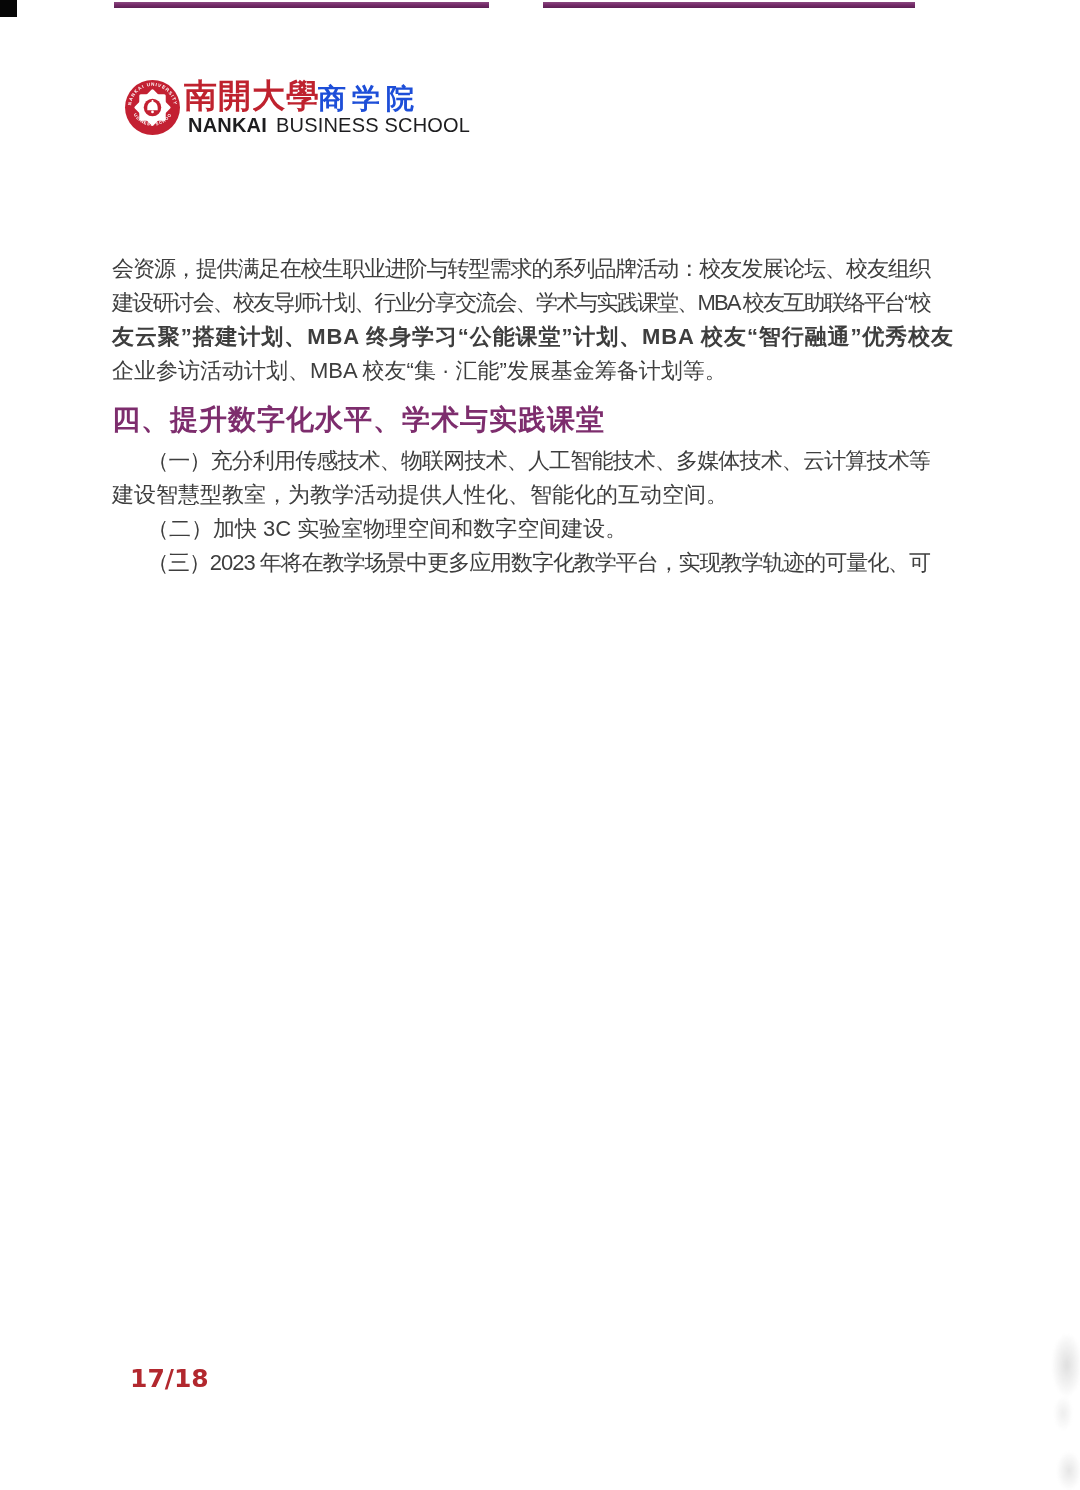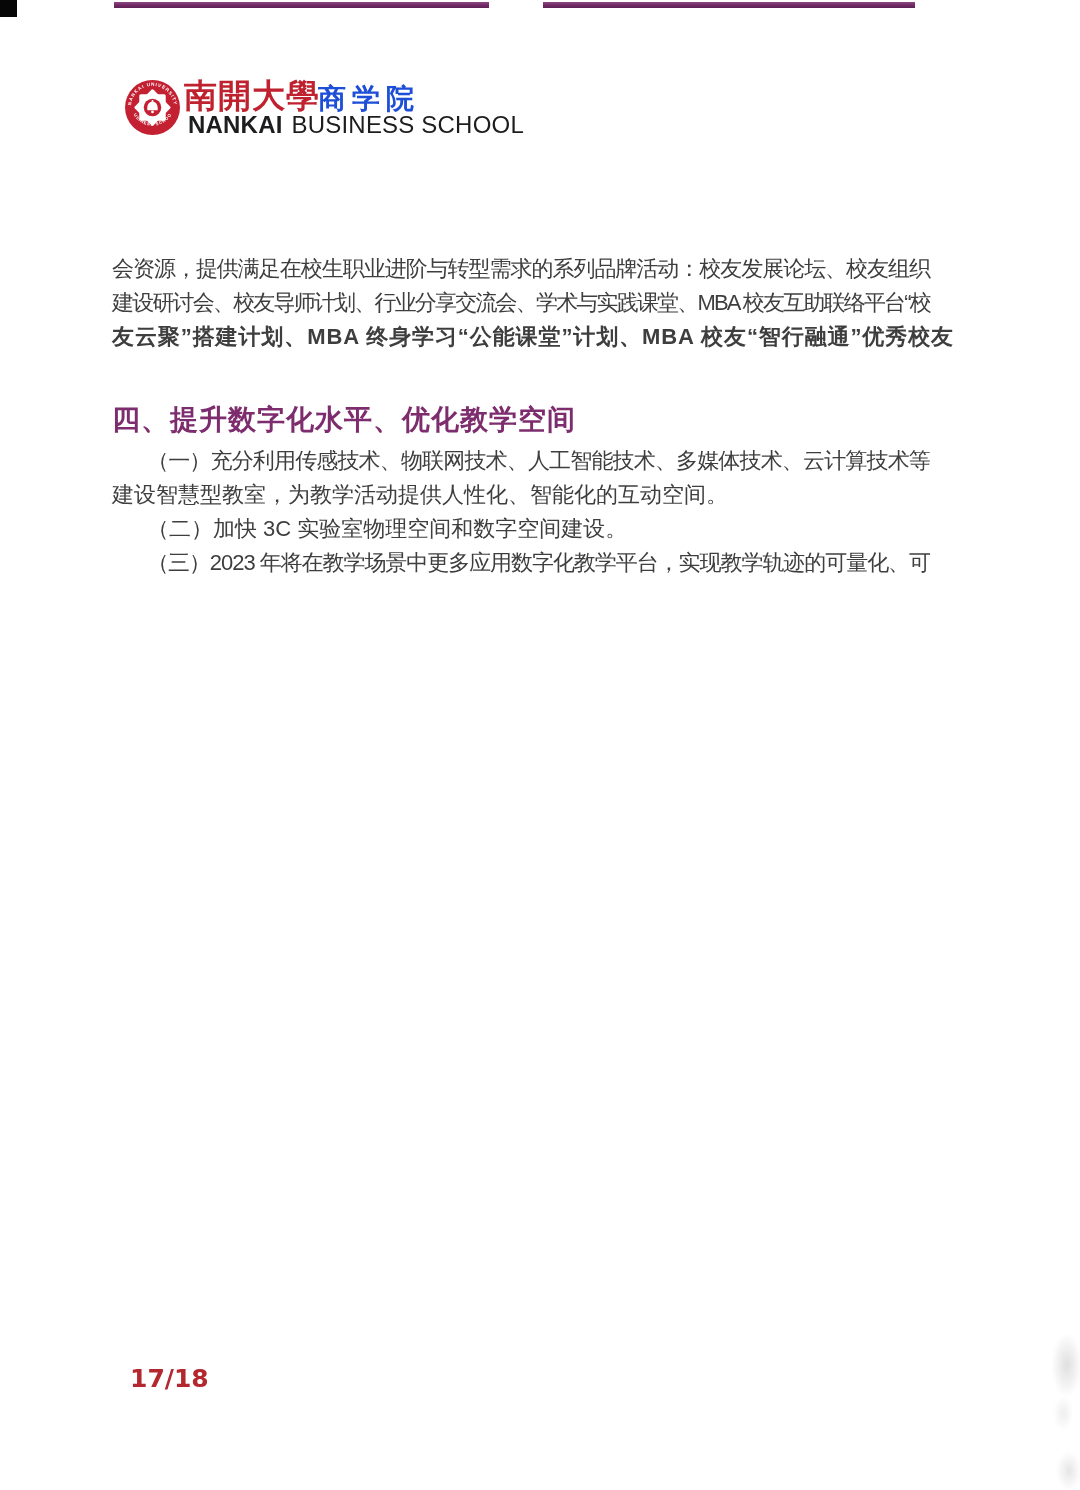--- a/index.html
+++ b/index.html
@@ -33,21 +33,21 @@
     font-family:"DejaVu Serif","Liberation Serif",serif;
     letter-spacing:1px;white-space:nowrap;
   }
   .logo-cn{
     position:absolute;left:194px;top:6px;
     font-size:28px;line-height:30px;font-weight:700;
     color:#1d4ed8;letter-spacing:6px;white-space:nowrap;
   }
   .logo-en{
     position:absolute;left:64px;top:37px;
-    font-size:24px;line-height:20px;color:#1d1d1f;
+    font-size:20px;line-height:20px;color:#1d1d1f;
     white-space:nowrap;letter-spacing:0.2px;
   }
   .logo-en .en-bold{font-weight:700;margin-right:9px;}
   .logo-en .en-rest{font-weight:400;}
   
   .textblock{position:absolute;left:112px;width:818px;color:var(--body-text);font-size:22px;}
   .intro{top:252px;}
   .items{top:444px;}
   .tline{line-height:34px;white-space:nowrap;width:818px;}
   .tline.indent{padding-left:35px;width:783px;}
@@ -101,23 +101,24 @@
     </svg>
     <div class="logo-calligraphy">南開大學</div>
     <div class="logo-cn">商学院</div>
     <div class="logo-en"><span class="en-bold">NANKAI</span><span class="en-rest">BUSINESS SCHOOL</span></div>
   </div>
 
   <div class="textblock intro">
       <div class="tline full"><span style="letter-spacing: -1.02604px; text-align: center;">会资源，提供满足在校生职业进阶与转型需求的系列品牌活动：校友发展论坛、校友组织</span></div>
       <div class="tline full"><span style="letter-spacing: -1.81177px;">建设研讨会、校友导师计划、行业分享交流会、学术与实践课堂、MBA 校友互助联络平台“校</span></div>
       <div class="tline full"><span style="letter-spacing: 0.90997px; font-weight: bold;">友云聚”搭建计划、MBA 终身学习“公能课堂”计划、MBA 校友“智行融通”优秀校友</span></div>
+      <div class="tline"><span>企业参访活动计划、MBA 校友“集 · 汇能”发展基金筹备计划等。</span></div>
     </div>
 
-  <h2 class="section-heading" style="margin:0;">四、提升数字化水平、优化教学空间</h2>
+  <h2 class="section-heading" style="margin:0;">四、提升数字化水平、学术与实践课堂</h2>
 
   <div class="textblock items">
       <div class="tline indent full"><span style="letter-spacing: -0.83826px;">（一）充分利用传感技术、物联网技术、人工智能技术、多媒体技术、云计算技术等</span></div>
       <div class="tline"><span>建设智慧型教室，为教学活动提供人性化、智能化的互动空间。</span></div>
       <div class="tline indent"><span>（二）加快 3C 实验室物理空间和数字空间建设。</span></div>
       <div class="tline indent full"><span style="letter-spacing: -1.05156px;">（三）2023 年将在教学场景中更多应用数字化教学平台，实现教学轨迹的可量化、可</span></div>
     </div>
 
   <div class="page-number">17/18</div>
 

